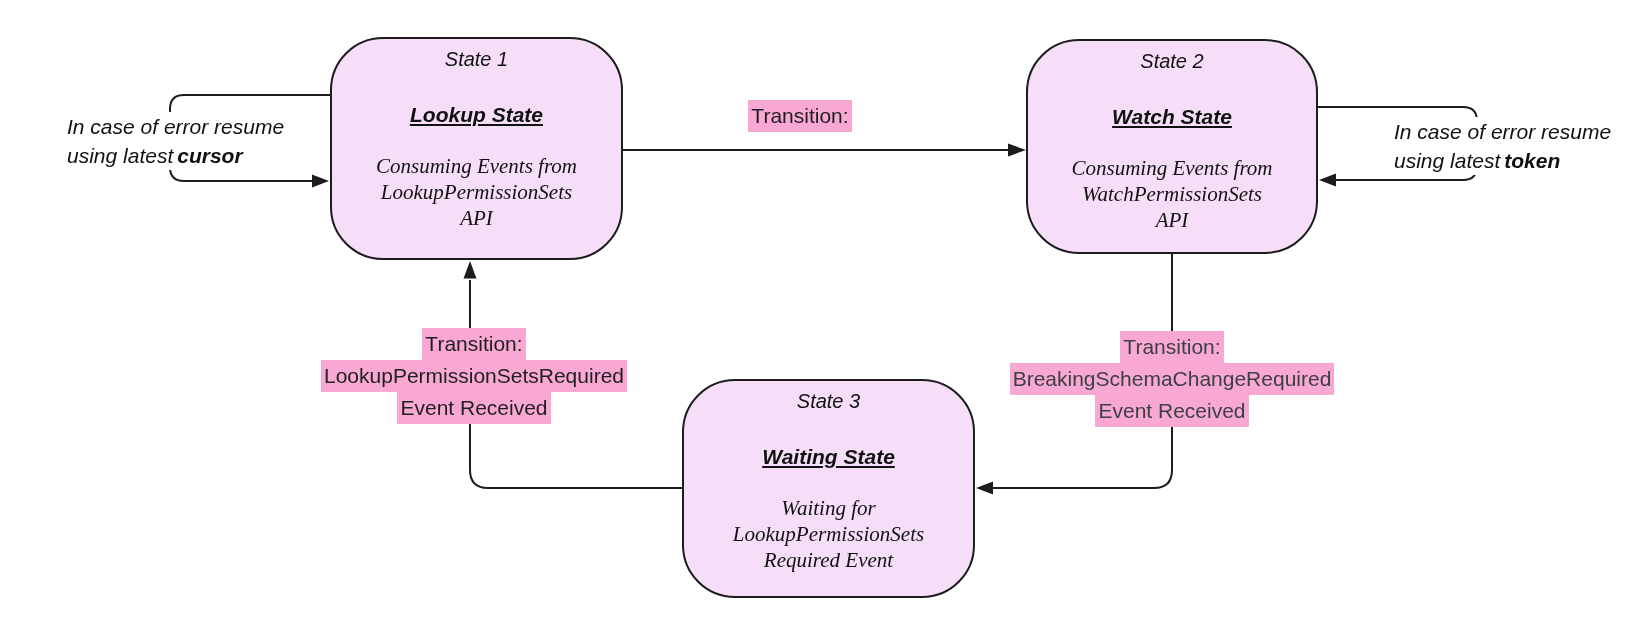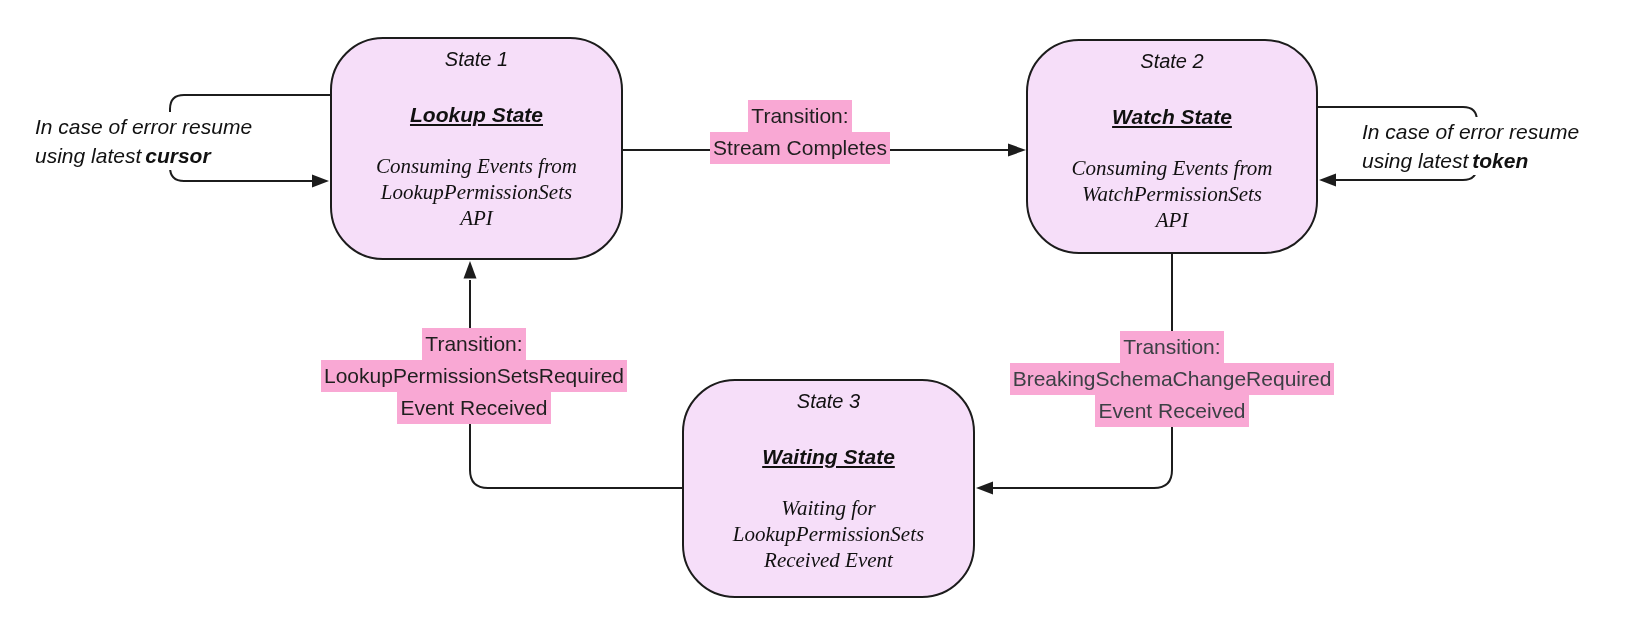--- a/index.html
+++ b/index.html
@@ -74,20 +74,21 @@
     position: absolute;
     z-index: 2;
     font-style: italic;
     font-size: 21px;
     color: #111111;
     text-align: left;
   }
   .e-label .e-line {
     line-height: 29px;
     height: 29px;
+    margin-left: 32px;
   }
   .e-label .e-line span {
     display: inline-block;
     background: #ffffff;
     line-height: 29px;
     padding-right: 4px;
   }
   .e-bold { font-weight: bold; }
 </style>
 </head>
@@ -135,26 +136,25 @@
     <div class="s-desc">Consuming Events from
 WatchPermissionSets
 API</div>
   </div>
 
   <div class="state-text" style="left:683px; top:380px; width:291px; height:217px;">
     <div class="s-title">State 3</div>
     <div class="s-name">Waiting State</div>
     <div class="s-desc">Waiting for
 LookupPermissionSets
-Received Event</div>
+Required Event</div>
   </div>
 
   <div class="t-label" style="left:608px; top:100px; width:384px;">
     <div class="t-line"><span>Transition:</span></div>
-    <div class="t-line"><span>Stream Completes</span></div>
   </div>
 
   <div class="t-label t-gray" style="left:992px; top:331px; width:360px;">
     <div class="t-line"><span>Transition:</span></div>
     <div class="t-line"><span>BreakingSchemaChangeRequired</span></div>
     <div class="t-line"><span>Event Received</span></div>
   </div>
 
   <div class="t-label" style="left:294px; top:328px; width:360px;">
     <div class="t-line"><span>Transition:</span></div>

